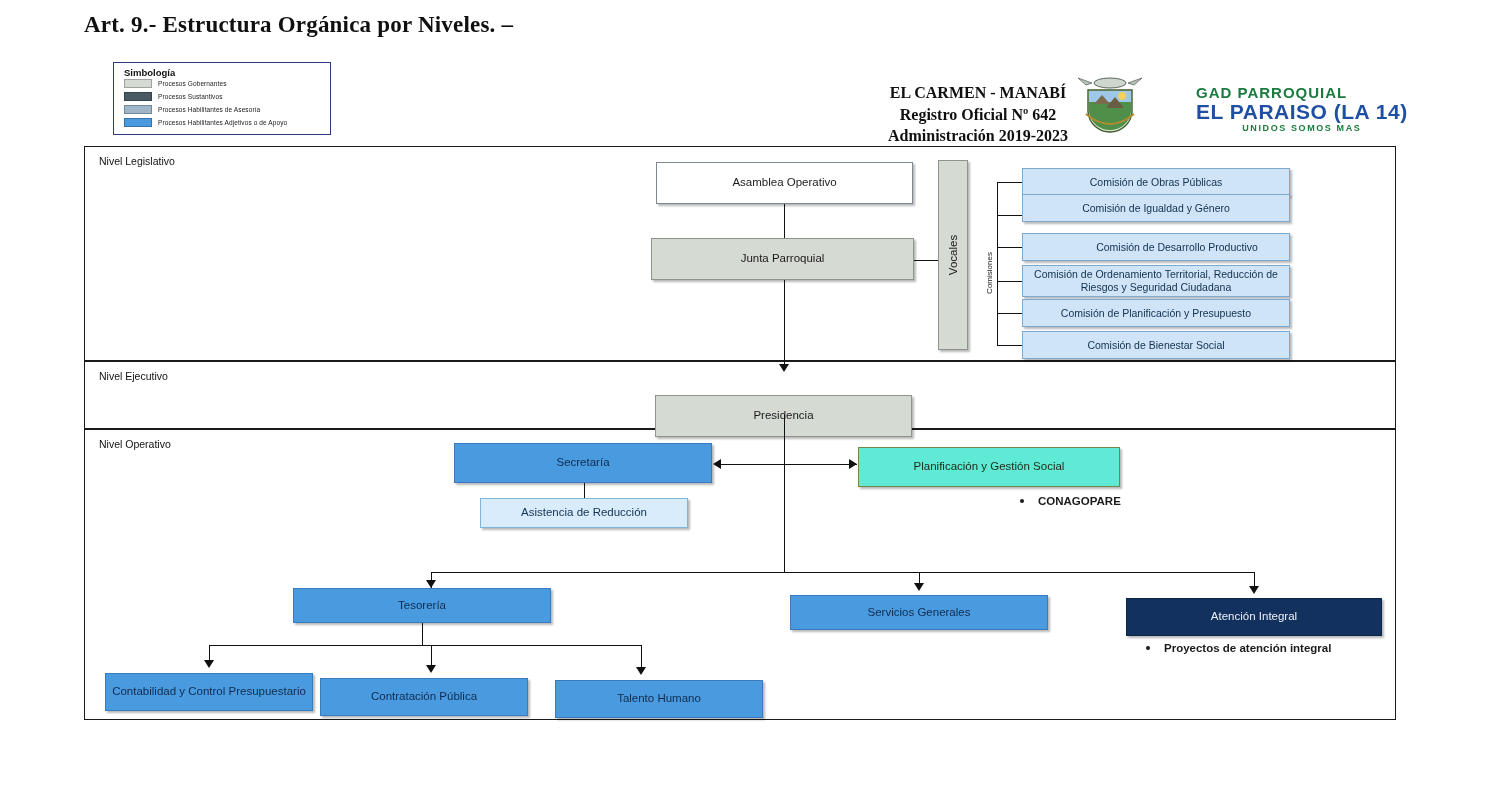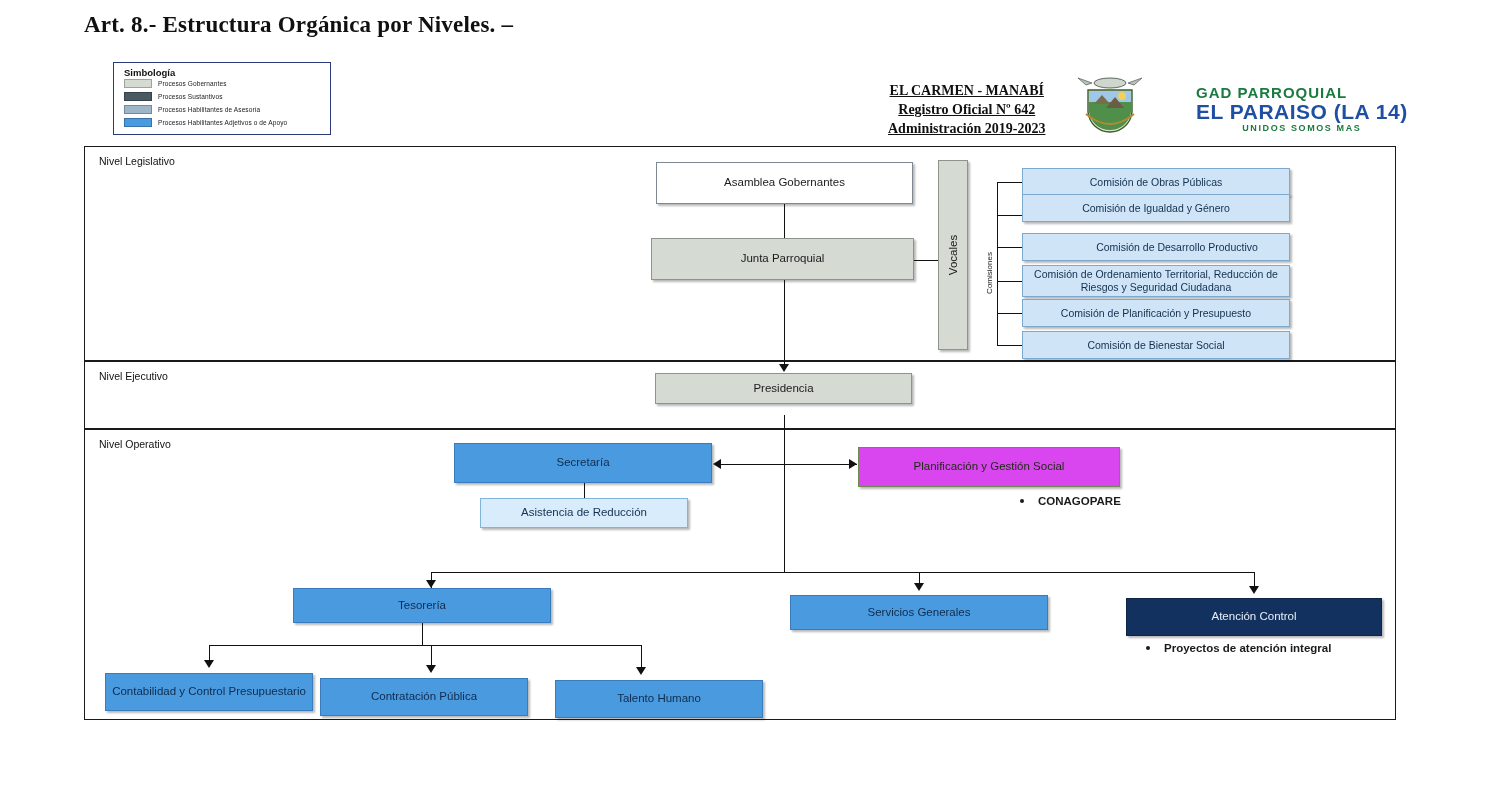--- a/index.html
+++ b/index.html
@@ -67,25 +67,24 @@
   }
 
   
   #registry {
     position: absolute;
     left: 888px;
     top: 82px;
     text-align: center;
     font-family: "Liberation Serif", serif;
     font-weight: bold;
-    font-size: 14px;
+    font-size: 16px;
     line-height: 1.35;
     color: #101010;
     white-space: nowrap;
-    text-decoration: underline;
   }
   #coat-of-arms {
     position: absolute;
     left: 1072px;
     top: 74px;
     width: 76px;
     height: 62px;
   }
   #brand {
     position: absolute;
@@ -148,21 +147,21 @@
     line-height: 1.2;
     color: #13243a;
     border: 1px solid #6f7b86;
     box-shadow: 2px 2px 2px rgba(0,0,0,.28);
     padding: 2px 6px;
   }
   .node.gray   { background: #d5dad3; border-color: #8d948c; color: #1b1b1b; }
   .node.white  { background: #ffffff; border-color: #7d8894; color: #1b1b1b; }
   .node.blue   { background: #4a9ae0; border-color: #3a7bbd; color: #0f2c4d; }
   .node.lightblue { background: #d8ecfb; border-color: #7fb5da; color: #143254; }
-  .node.green  { background: #d946ef; border-color: #6d8a4c; color: #1d2a12; text-align: center; }
+  .node.green  { background: #5eead4; border-color: #6d8a4c; color: #1d2a12; text-align: center; }
   .node.navy   { background: #13315e; border-color: #0d2546; color: #e8eef7; }
   .node.commission {
     background: #cfe4f6;
     border-color: #7ea9cf;
     color: #12304f;
     font-size: 10.5px;
   }
 
   
   #vocales {
@@ -241,21 +240,21 @@
     font-weight: bold;
   }
   .bullet-note .dot {
     width: 4px; height: 4px; border-radius: 50%;
     background: #1b1b1b; margin-right: 14px; flex: 0 0 auto;
   }
 </style>
 </head>
 <body>
 
-<div id="article-title">Art. 8.- Estructura Orgánica por Niveles. –</div>
+<div id="article-title">Art. 9.- Estructura Orgánica por Niveles. –</div>
 
 <div id="legend">
   <div class="legend-title">Simbología</div>
 
   <div class="legend-row">
     <span class="swatch" style="background:#d5dad3;"></span>
     <span class="legend-label">Procesos Gobernantes</span>
   </div>
   <div class="legend-row">
     <span class="swatch" style="background:#4a5a63;"></span>
@@ -300,21 +299,21 @@
   <div class="band-label">Nivel Legislativo</div>
 </div>
 <div class="band" id="band-ejecutivo">
   <div class="band-label">Nivel Ejecutivo</div>
 </div>
 <div class="band" id="band-operativo">
   <div class="band-label">Nivel Operativo</div>
 </div>
 
 <div class="node white" style="left:656px; top:162px; width:257px; height:42px;">
-  <span>Asamblea Gobernantes</span>
+  <span>Asamblea Operativo</span>
 </div>
 
 <div class="node gray" style="left:651px; top:238px; width:263px; height:42px;">
   <span>Junta Parroquial</span>
 </div>
 
 <div id="vocales">
   <span>Vocales</span>
 </div>
 
@@ -346,21 +345,21 @@
 <div class="line h" style="left:997px; top:215px; width:25px;"></div>
 <div class="line h" style="left:997px; top:247px; width:25px;"></div>
 <div class="line h" style="left:997px; top:281px; width:25px;"></div>
 <div class="line h" style="left:997px; top:313px; width:25px;"></div>
 <div class="line h" style="left:997px; top:345px; width:25px;"></div>
 
 <div class="line h" style="left:914px; top:260px; width:24px;"></div>
 
 <div class="line v" style="left:784px; top:204px; height:34px;"></div>
 
-<div class="node gray" style="left:655px; top:373px; width:257px; height:31px;">
+<div class="node gray" style="left:655px; top:395px; width:257px; height:42px;">
   <span>Presidencia</span>
 </div>
 
 <div class="line v" style="left:784px; top:280px; height:84px;"></div>
 <div class="arrow down" style="left:779px; top:364px;"></div>
 
 <div class="node blue" style="left:454px; top:443px; width:258px; height:40px;">
   <span>Secretaría</span>
 </div>
 
@@ -385,21 +384,21 @@
 
 <div class="node blue" style="left:293px; top:588px; width:258px; height:35px;">
   <span>Tesorería</span>
 </div>
 
 <div class="node blue" style="left:790px; top:595px; width:258px; height:35px;">
   <span>Servicios Generales</span>
 </div>
 
 <div class="node navy" style="left:1126px; top:598px; width:256px; height:38px;">
-  <span>Atención Control</span>
+  <span>Atención Integral</span>
 </div>
 
 <div class="bullet-note" style="left:1146px; top:642px;">
   <span class="dot"></span>
   <span>Proyectos de atención integral</span>
 </div>
 
 <div class="line v" style="left:784px; top:415px; height:157px;"></div>
 <div class="line h" style="left:431px; top:572px; width:823px;"></div>
 <div class="line v" style="left:431px; top:572px; height:16px;"></div>

